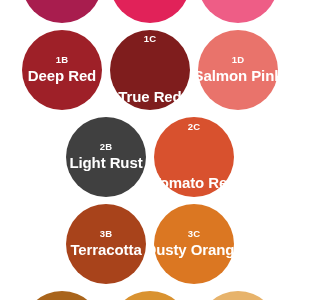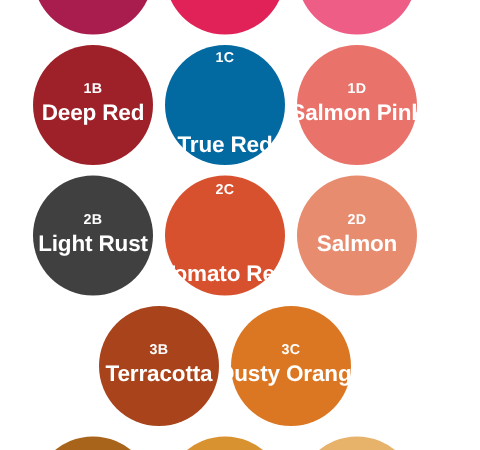--- a/index.html
+++ b/index.html
@@ -74,41 +74,37 @@
     <div class="swatch-row">
       <div class="swatch light-text no-label" style="background: rgb(168, 29, 78);"></div>
       <div class="swatch light-text no-label" style="background: rgb(225, 34, 89);"></div>
       <div class="swatch light-text no-label" style="background: rgb(238, 93, 134);"></div>
     </div>
     <div class="swatch-row">
       <div class="swatch light-text" style="background: rgb(158, 32, 40);">
         <div class="swatch-code">1B</div>
         <div class="swatch-name">Deep Red</div>
       </div>
-      <div class="swatch light-text" style="background: #0369a1; gap: 42px;">
+      <div class="swatch light-text" style="background: #7f1d1d; gap: 42px;">
         <div class="swatch-code">1C</div>
         <div class="swatch-name">True Red</div>
       </div>
       <div class="swatch light-text" style="background: rgb(233, 115, 107);">
         <div class="swatch-code">1D</div>
         <div class="swatch-name">Salmon Pink</div>
       </div>
     </div>
     <div class="swatch-row">
       <div class="swatch light-text" style="background: #404040;">
         <div class="swatch-code">2B</div>
         <div class="swatch-name">Light Rust</div>
       </div>
       <div class="swatch light-text" style="background: rgb(216, 81, 46); gap: 40px;">
         <div class="swatch-code">2C</div>
         <div class="swatch-name">Tomato Red</div>
-      </div>
-      <div class="swatch light-text" style="background: rgb(231, 140, 111);">
-        <div class="swatch-code">2D</div>
-        <div class="swatch-name">Salmon</div>
       </div>
     </div>
     <div class="swatch-row">
       <div class="swatch light-text" style="background: rgb(168, 67, 27);">
         <div class="swatch-code">3B</div>
         <div class="swatch-name">Terracotta</div>
       </div>
       <div class="swatch light-text" style="background: rgb(219, 119, 34);">
         <div class="swatch-code">3C</div>
         <div class="swatch-name">Dusty Orange</div>

